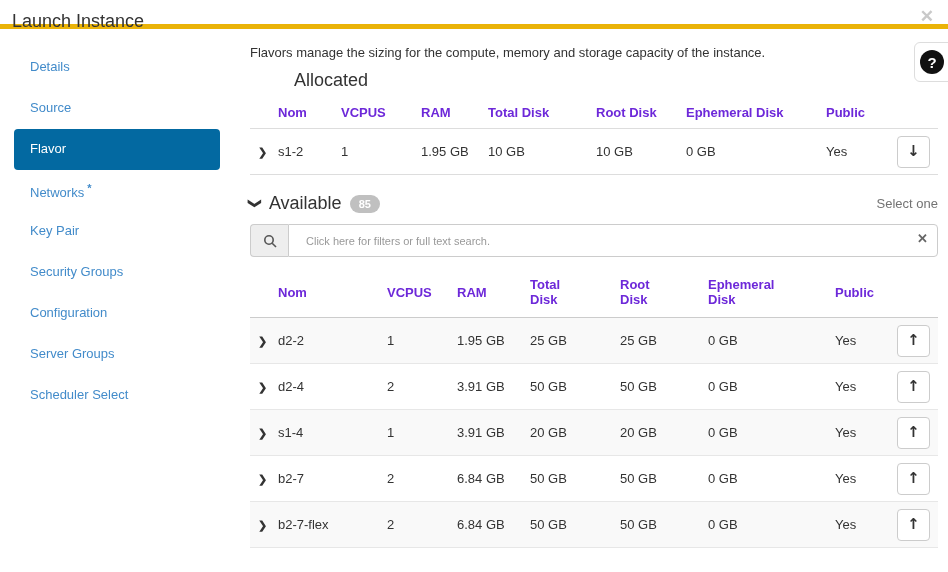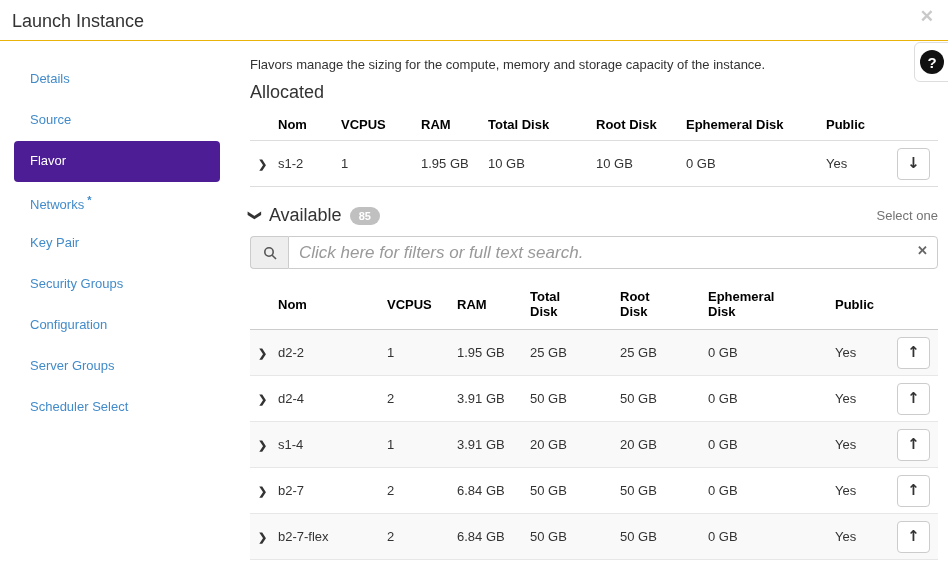--- a/index.html
+++ b/index.html
@@ -1,45 +1,45 @@
 <!DOCTYPE html>
 <html><head>
 <meta charset="utf-8">
 <style>
   * { margin:0; padding:0; box-sizing:border-box; }
   html,body { width:948px; height:572px; overflow:hidden; background:#fff;
     font-family:"Liberation Sans", sans-serif; font-size:13px; color:#333; }
 
   
-  .modal-header { position:relative; height:41px; border-bottom:1px solid #eab308; }
+  .modal-header { position:relative; height:29px; border-bottom:5px solid #eab308; }
   .modal-title { position:absolute; left:12px; top:11px; font-size:18px; color:#333; font-weight:400; }
   .close-btn { position:absolute; right:14px; top:8px; font-size:17px; font-weight:700;
     color:#c9c9c9; cursor:pointer; line-height:1; }
 
   
   .help-tab { position:absolute; top:42px; right:-8px; width:42px; height:40px; background:#fff;
     border:1px solid #ddd; border-radius:6px; z-index:5; display:flex; align-items:center; }
   .help-circle { width:24px; height:24px; margin-left:5px; background:#111; border-radius:50%;
     color:#fff; font-weight:700; font-size:15px; display:flex; align-items:center; justify-content:center; }
 
   
   .body-wrap { display:flex; height:525px; }
   .sidebar { width:240px; padding:18px 20px 0 14px; flex:none; }
   .nav-item { display:block; padding:12px 16px; height:41px; color:#428bca; cursor:pointer;
     border-radius:4px; white-space:nowrap; }
-  .nav-item.active { background:#4c1d95; color:#fff; }
+  .nav-item.active { background:#0369a1; color:#fff; }
   .req-star { color:#428bca; font-weight:700; vertical-align:super; font-size:11px; margin-left:3px; }
 
   .main { flex:1; padding:16px 10px 0 10px; min-width:0; }
   .description { color:#333; margin-bottom:10px; }
-  .section-title { font-size:18px; font-weight:400; color:#333; margin-bottom:8px; }
+  .section-title { font-size:18px; font-weight:400; color:#333; margin-bottom:8px;margin-left:44px; }
 
   
   table { width:100%; border-collapse:collapse; table-layout:fixed; }
-  th { font-weight:700; text-align:left; color:#000000; padding:6px 8px 6px 0; vertical-align:middle; }
+  th { font-weight:700; text-align:left; color:#6d28d9; padding:6px 8px 6px 0; vertical-align:middle; }
   td { padding:0 8px 0 0; height:46px; vertical-align:middle; color:#333; }
   .cell-expand { padding-left:8px; }
   .chevron { font-size:11px; font-weight:700; color:#333; cursor:pointer; }
   .alloc-table thead th { padding-bottom:8px; }
   .alloc-table tbody tr { border-top:1px solid #ddd; border-bottom:1px solid #ddd; background:#fff; }
   .avail-table thead tr { border-bottom:1px solid #ccc; }
   .avail-table thead th { padding-top:10px; padding-bottom:10px; }
   .avail-table tbody tr { border-bottom:1px solid #e7e7e7; }
   .avail-table tbody tr:nth-child(odd) { background:#f9f9f9; }
   .wrap-sm { display:inline-block; max-width:42px; }
@@ -54,22 +54,22 @@
   .avail-title-group { display:flex; align-items:center; gap:8px; cursor:pointer; }
   .chevron-down { display:inline-block; transform:rotate(90deg); font-size:13px; font-weight:700; color:#333; }
   .badge { background:#c0c0c0; color:#fff; font-size:11px; font-weight:700;
     padding:3px 9px; border-radius:10px; }
   .select-hint { margin-left:auto; color:#737373; }
 
   
   .search-bar { display:flex; position:relative; margin-bottom:10px; height:33px; }
   .search-addon { width:38px; background:#eee; border:1px solid #ccc; border-right:0;
     border-radius:4px 0 0 4px; display:flex; align-items:center; justify-content:center; color:#555; }
-  .search-input { flex:1; border:1px solid #ccc; border-radius:0 4px 4px 0; padding:0 30px 0 10px;
-    font-size:17px; color:#555; outline:none; font-family:"Liberation Sans", sans-serif;font-style:italic; }
+  .search-input { flex:1; border:1px solid #ccc; border-radius:0 4px 4px 0; padding:0 30px 0 17px;
+    font-size:11px; color:#555; outline:none; font-family:"Liberation Sans", sans-serif; }
   .search-input::placeholder { color:#999; opacity:1; }
   .search-clear { position:absolute; right:10px; top:8px; color:#666; font-weight:700;
     font-size:13px; cursor:pointer; line-height:1; }
 </style>
 </head>
 <body>
 
 <div class="modal-header">
   <span class="modal-title">Launch Instance</span>
   <span class="close-btn">✕</span>

